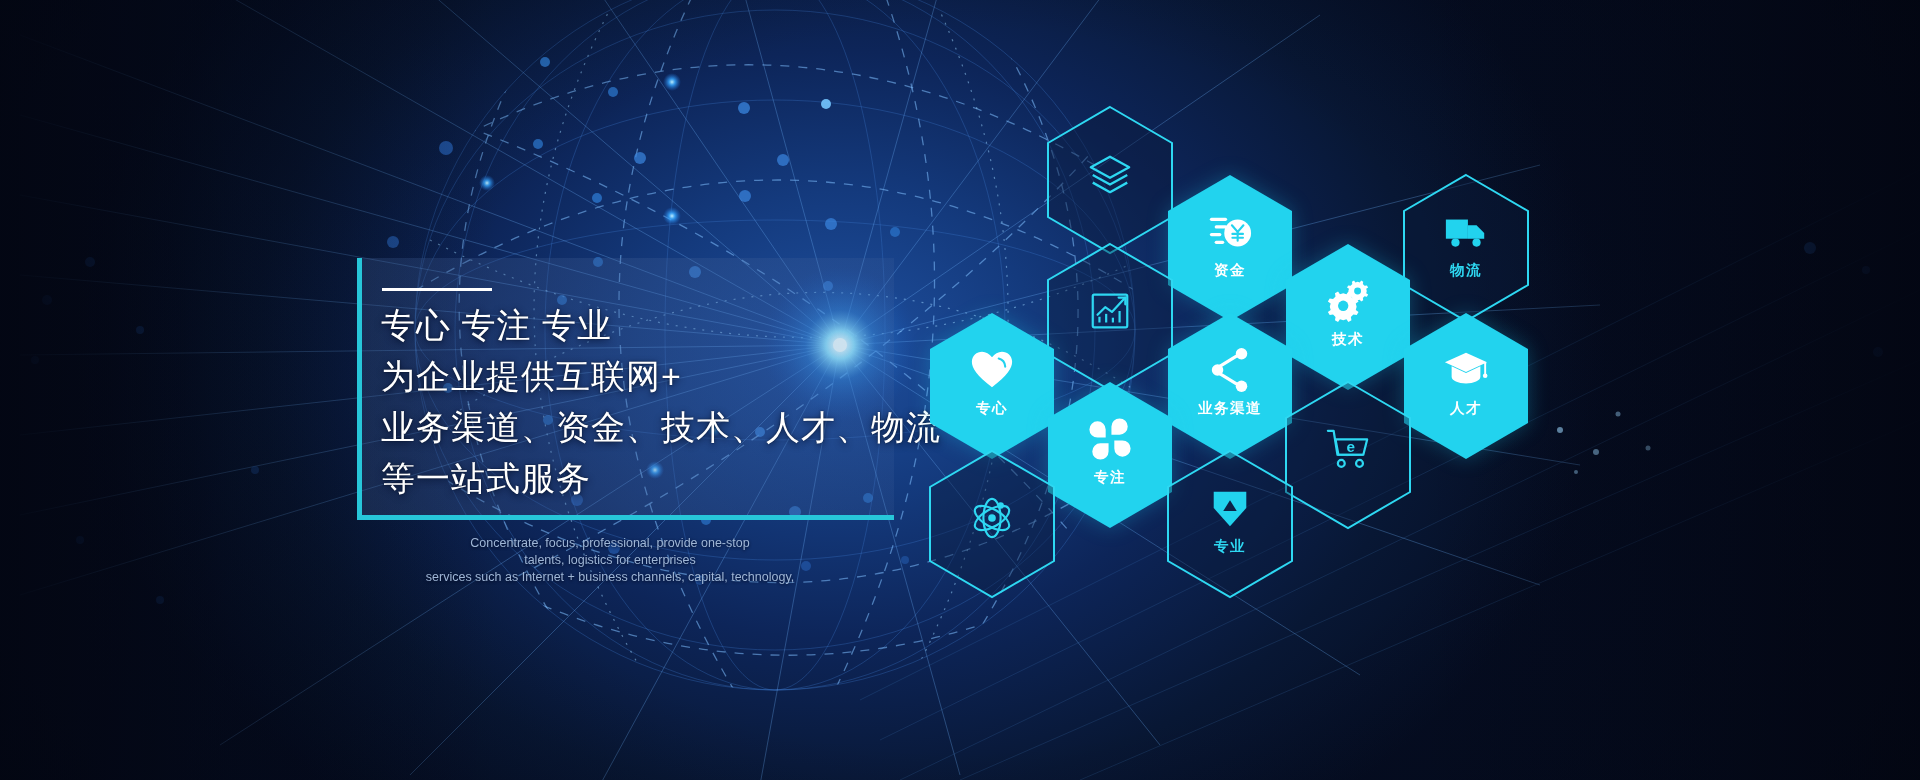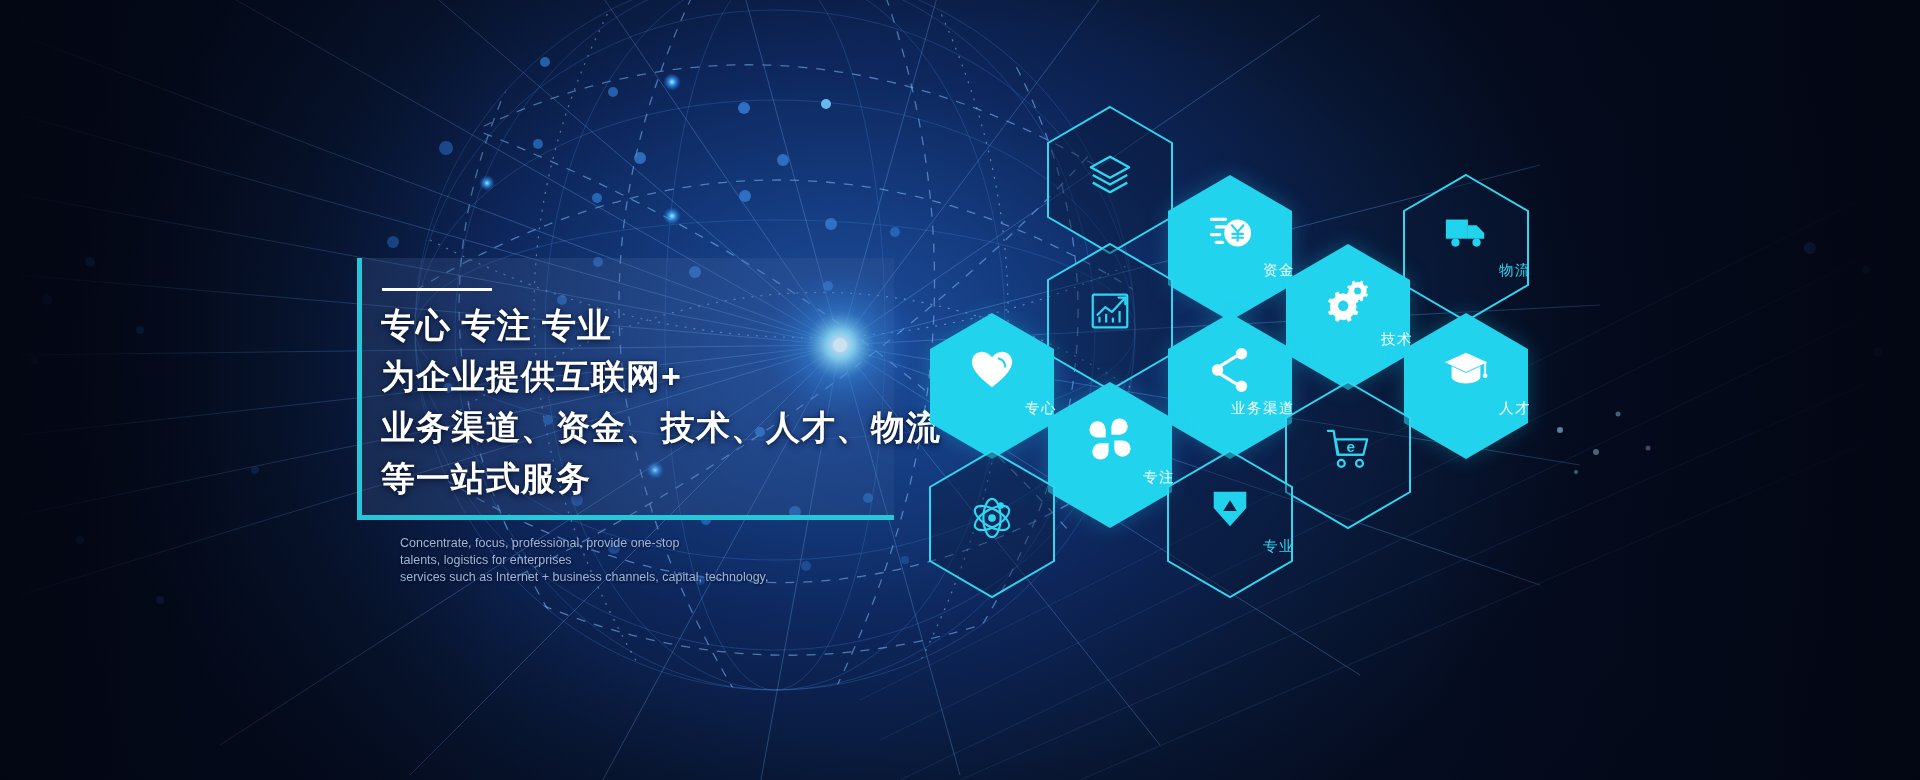--- a/index.html
+++ b/index.html
@@ -42,30 +42,31 @@
     position:absolute; left:382px; top:288px;
     width:110px; height:3px; background:#ffffff;
   }
   #headlines {
     position:absolute; left:381px; top:300px;
     width:530px;
   }
   .hl {
     color:#ffffff;
     font-size:34px;
-    font-weight:bold;
+    font-weight:normal;
     line-height:51px;
     letter-spacing:1px;
     white-space:nowrap;
     text-shadow:0 2px 7px rgba(0,12,40,0.85), 0 0 2px rgba(0,0,0,0.6);
   }
   #subtitle {
     position:absolute;
     left:400px; top:535px;
     width:420px;
+    text-align:center;
     color:#9fb6d6;
     font-size:12.5px;
     line-height:17px;
     text-shadow:0 1px 3px rgba(0,10,35,0.9);
   }
 
   
   #hexwrap { position:absolute; left:0; top:0; width:1920px; height:780px; }
   .hex {
     position:absolute;
@@ -74,24 +75,24 @@
   }
   .hex svg { position:absolute; inset:0; width:130px; height:150px; overflow:visible; }
   .hex .ico {
     position:absolute; left:0; right:0; top:34px;
     display:flex; align-items:center; justify-content:center;
     height:50px;
   }
   .hex .ico svg { position:relative; width:46px; height:46px; }
   .hex .lbl {
     position:absolute; left:0; right:0; top:88px;
-    text-align:right;
+    text-align:center;
     font-size:14.5px;
     letter-spacing:1.5px;
-    font-weight:400;
+    font-weight:700;
   }
   .hex.filled .lbl { color:#ffffff; }
   .hex.outline .lbl { color:#2ed8f2; }
 
   
   .hex.filled { filter:drop-shadow(0 0 10px rgba(26,200,240,0.28)); }
 </style>
 </head>
 <body>
 

